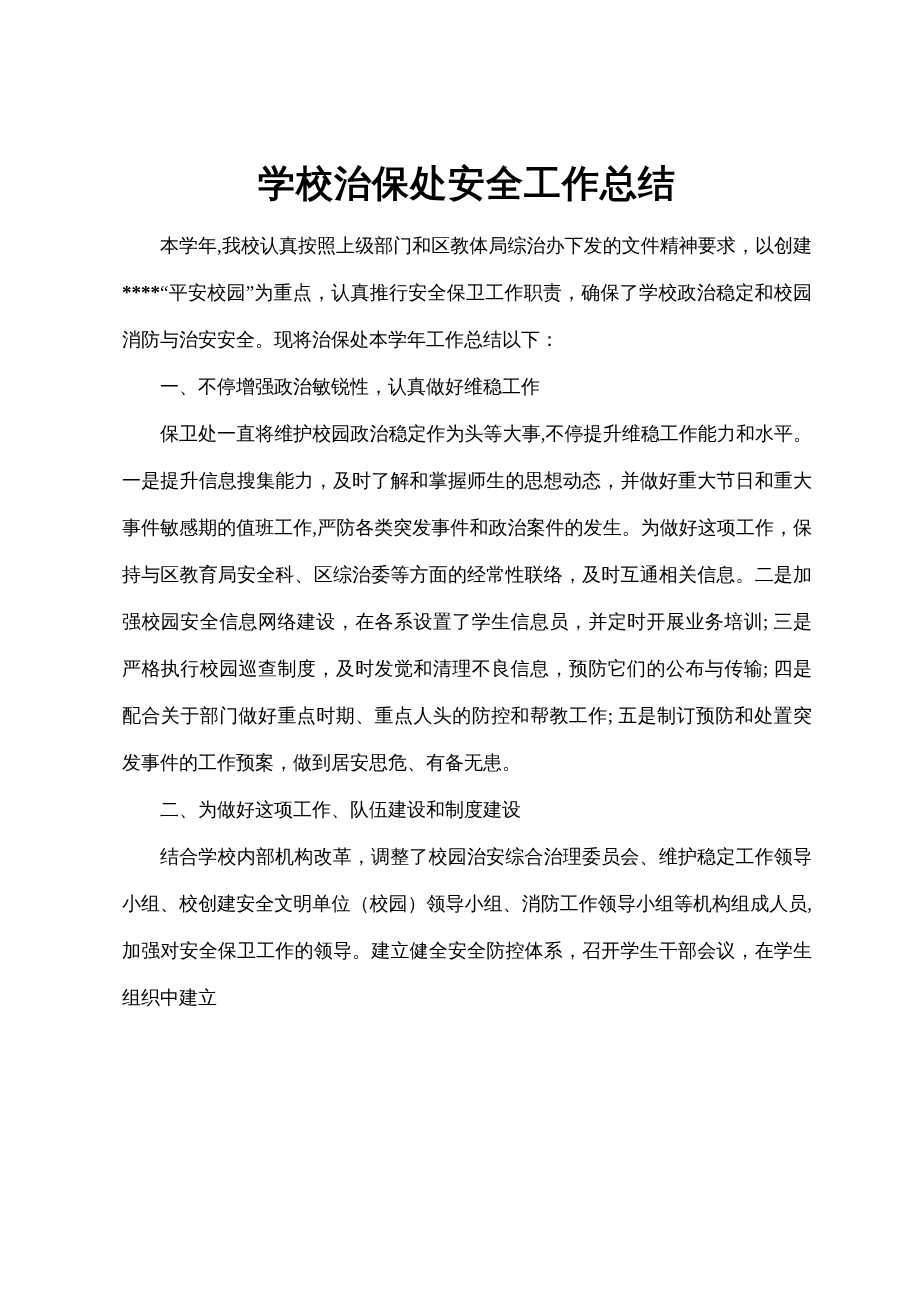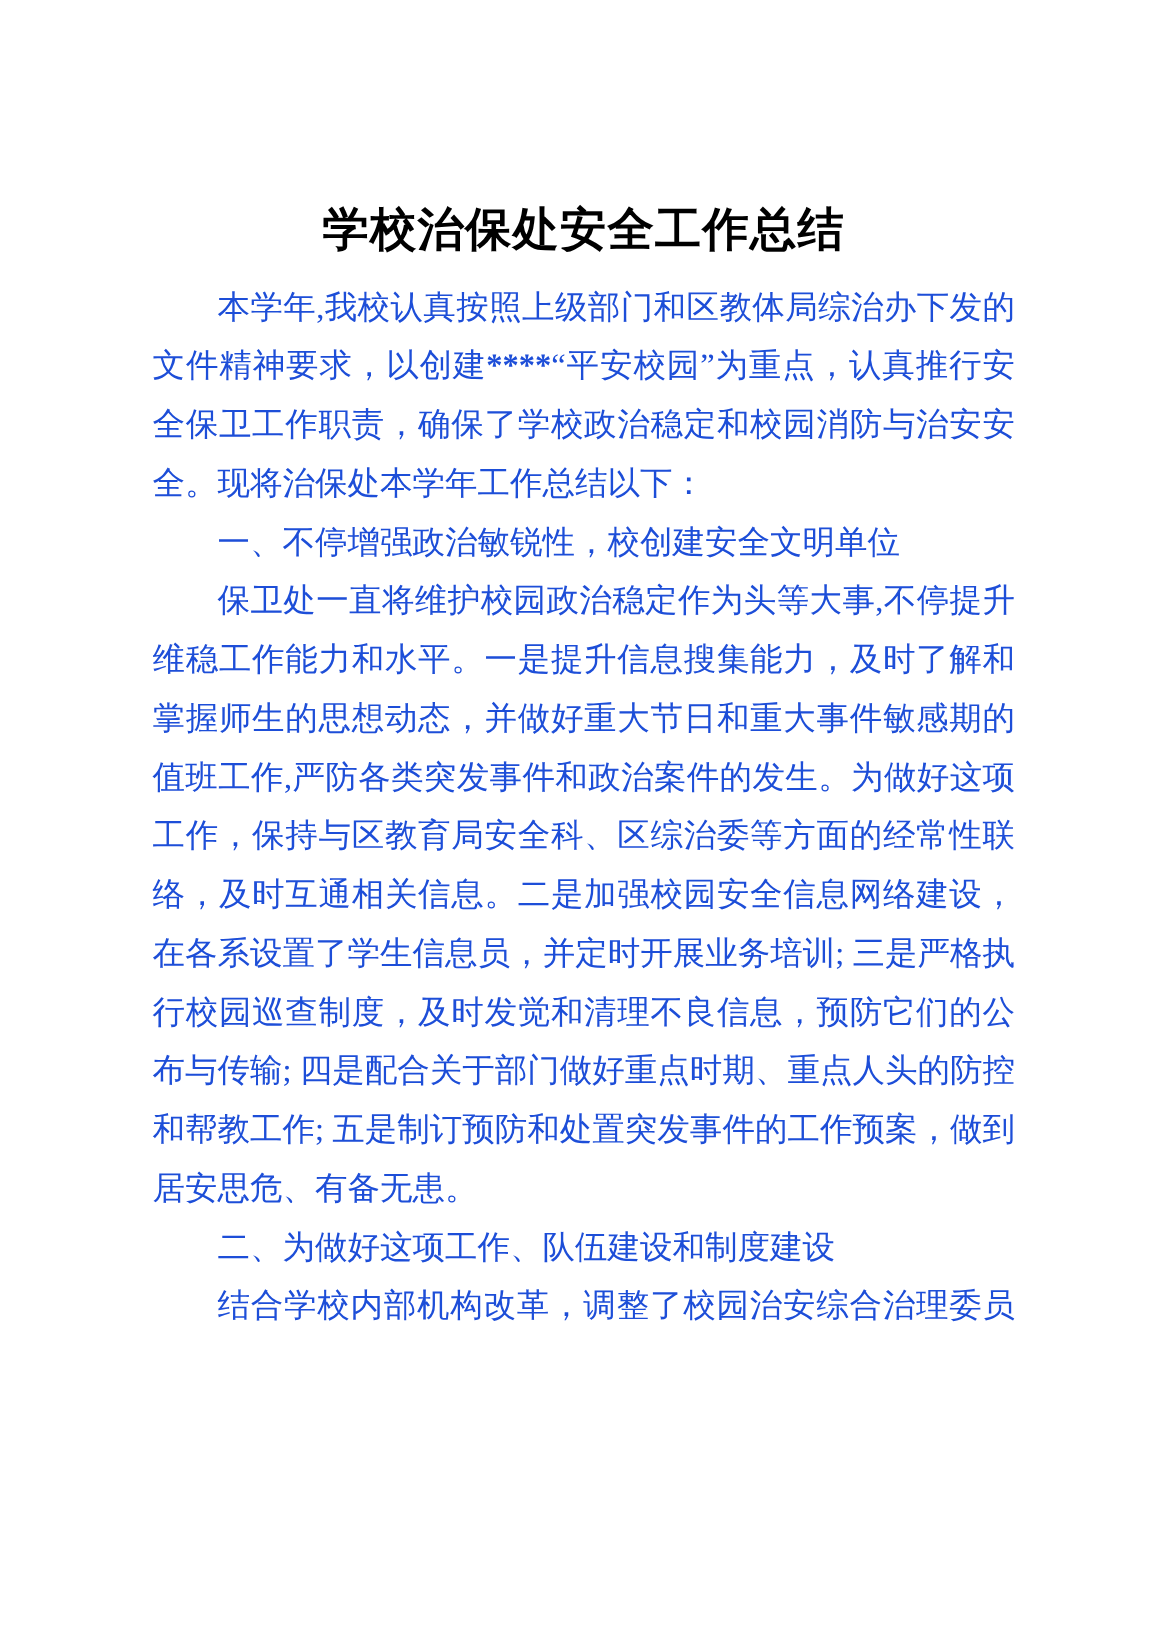--- a/index.html
+++ b/index.html
@@ -27,44 +27,44 @@
     font-family: "DejaVu Sans", "Liberation Sans", sans-serif;
     font-size: 37px;
     font-weight: bold;
     text-align: center;
     line-height: 52px;
     letter-spacing: 1px;
     color: #000000;
   }
   .doc-paragraph {
     margin: 0;
-    font-size: 26px;
+    font-size: 19px;
     line-height: 47px;
     text-align: justify;
     text-justify: inter-ideograph;
     text-indent: 2em;
-    color: #1d4ed8;
+    color: #000000;
     word-break: break-all;
   }
   .doc-paragraph b {
     font-weight: bold;
     letter-spacing: 0px;
   }
 </style>
 </head>
 <body>
 
 <div class="page">
   <div class="doc-content">
 
     <h1 class="doc-title">学校治保处安全工作总结</h1>
 
     <p class="doc-paragraph"><span>本学年,我校认真按照上级部门和区教体局综治办下发的文件精神要求，以创建</span><b>****</b><span>“平安校园”为重点，认真推行安全保卫工作职责，确保了学校政治稳定和校园消防与治安安全。现将治保处本学年工作总结以下：</span></p>
 
-    <p class="doc-paragraph">一、不停增强政治敏锐性，校创建安全文明单位</p>
+    <p class="doc-paragraph">一、不停增强政治敏锐性，认真做好维稳工作</p>
 
     <p class="doc-paragraph">保卫处一直将维护校园政治稳定作为头等大事,不停提升维稳工作能力和水平。一是提升信息搜集能力，及时了解和掌握师生的思想动态，并做好重大节日和重大事件敏感期的值班工作,严防各类突发事件和政治案件的发生。为做好这项工作，保持与区教育局安全科、区综治委等方面的经常性联络，及时互通相关信息。二是加强校园安全信息网络建设，在各系设置了学生信息员，并定时开展业务培训; 三是严格执行校园巡查制度，及时发觉和清理不良信息，预防它们的公布与传输; 四是配合关于部门做好重点时期、重点人头的防控和帮教工作; 五是制订预防和处置突发事件的工作预案，做到居安思危、有备无患。</p>
 
     <p class="doc-paragraph">二、为做好这项工作、队伍建设和制度建设</p>
 
     <p class="doc-paragraph">结合学校内部机构改革，调整了校园治安综合治理委员会、维护稳定工作领导小组、校创建安全文明单位（校园）领导小组、消防工作领导小组等机构组成人员,加强对安全保卫工作的领导。建立健全安全防控体系，召开学生干部会议，在学生组织中建立</p>
 
   </div>
 </div>
 

